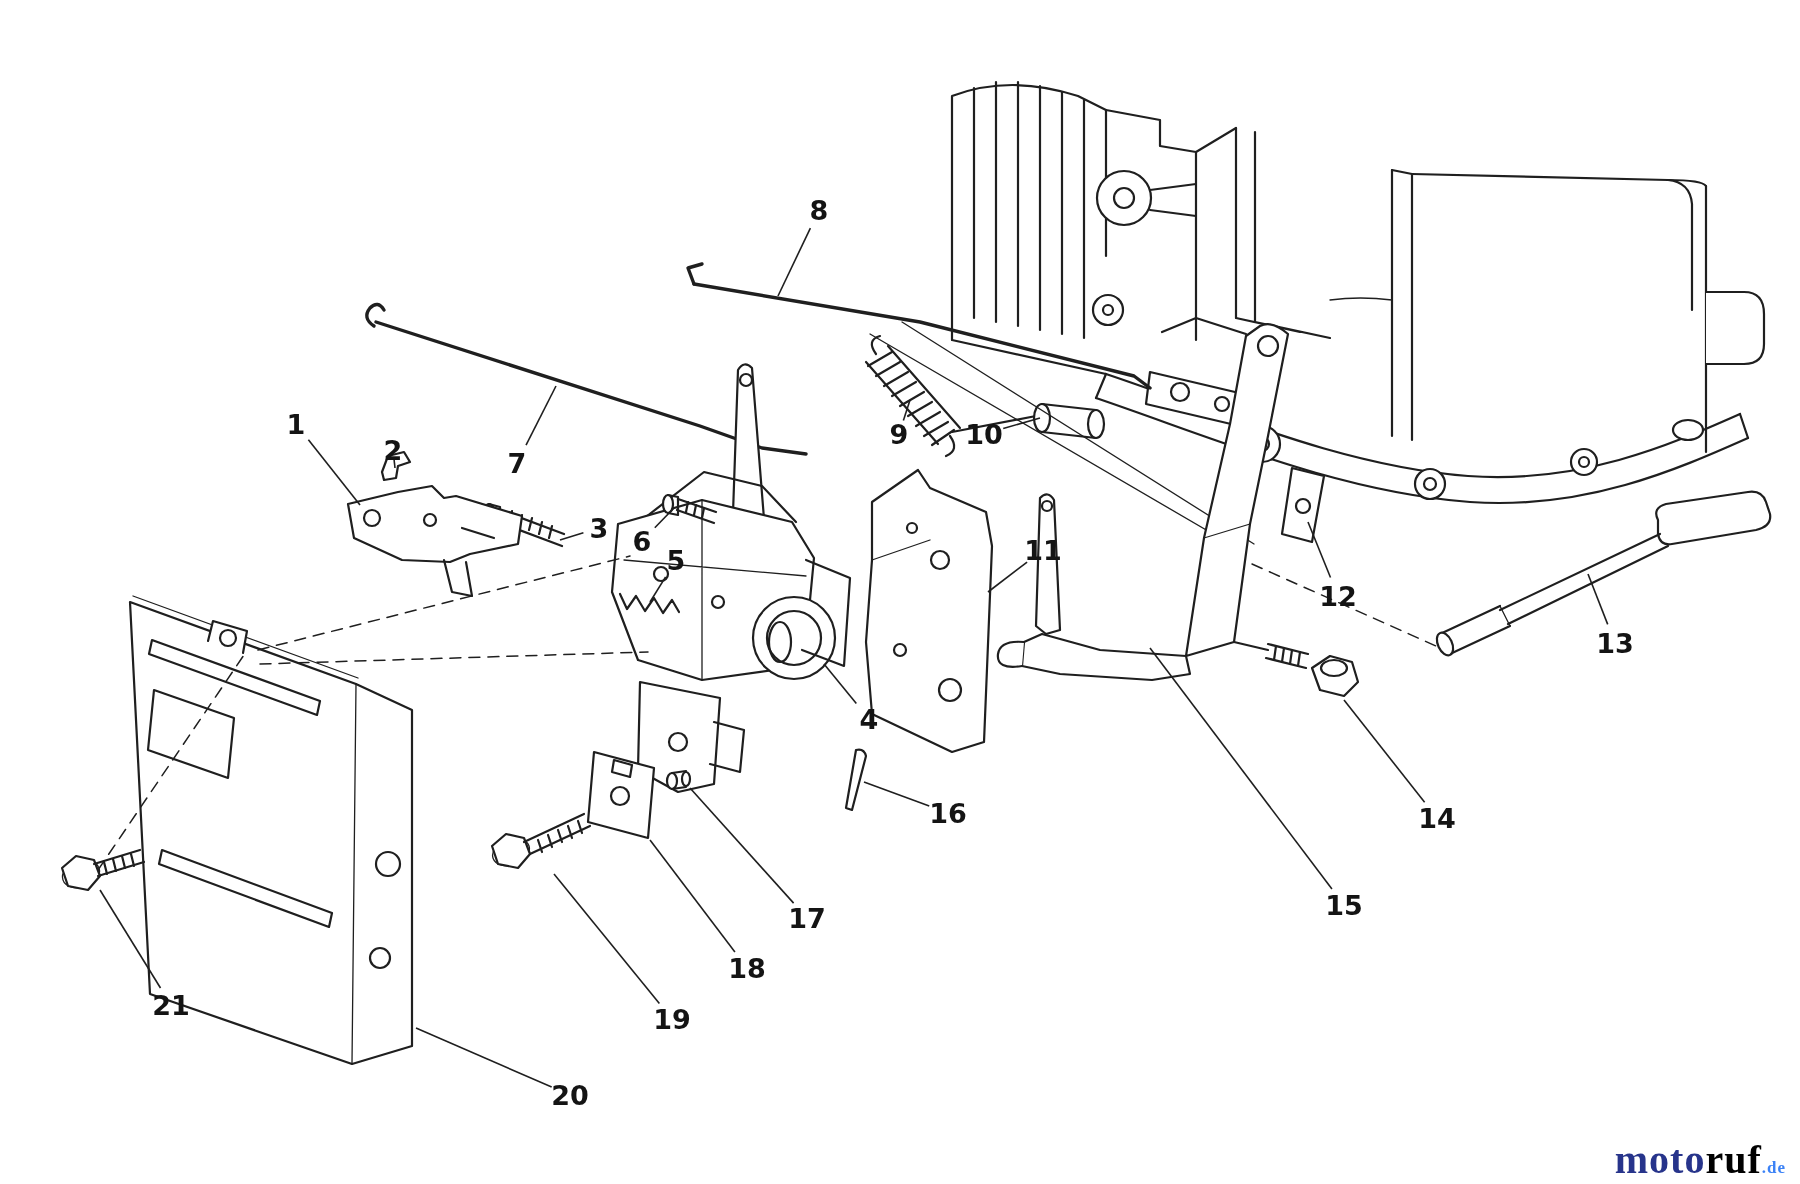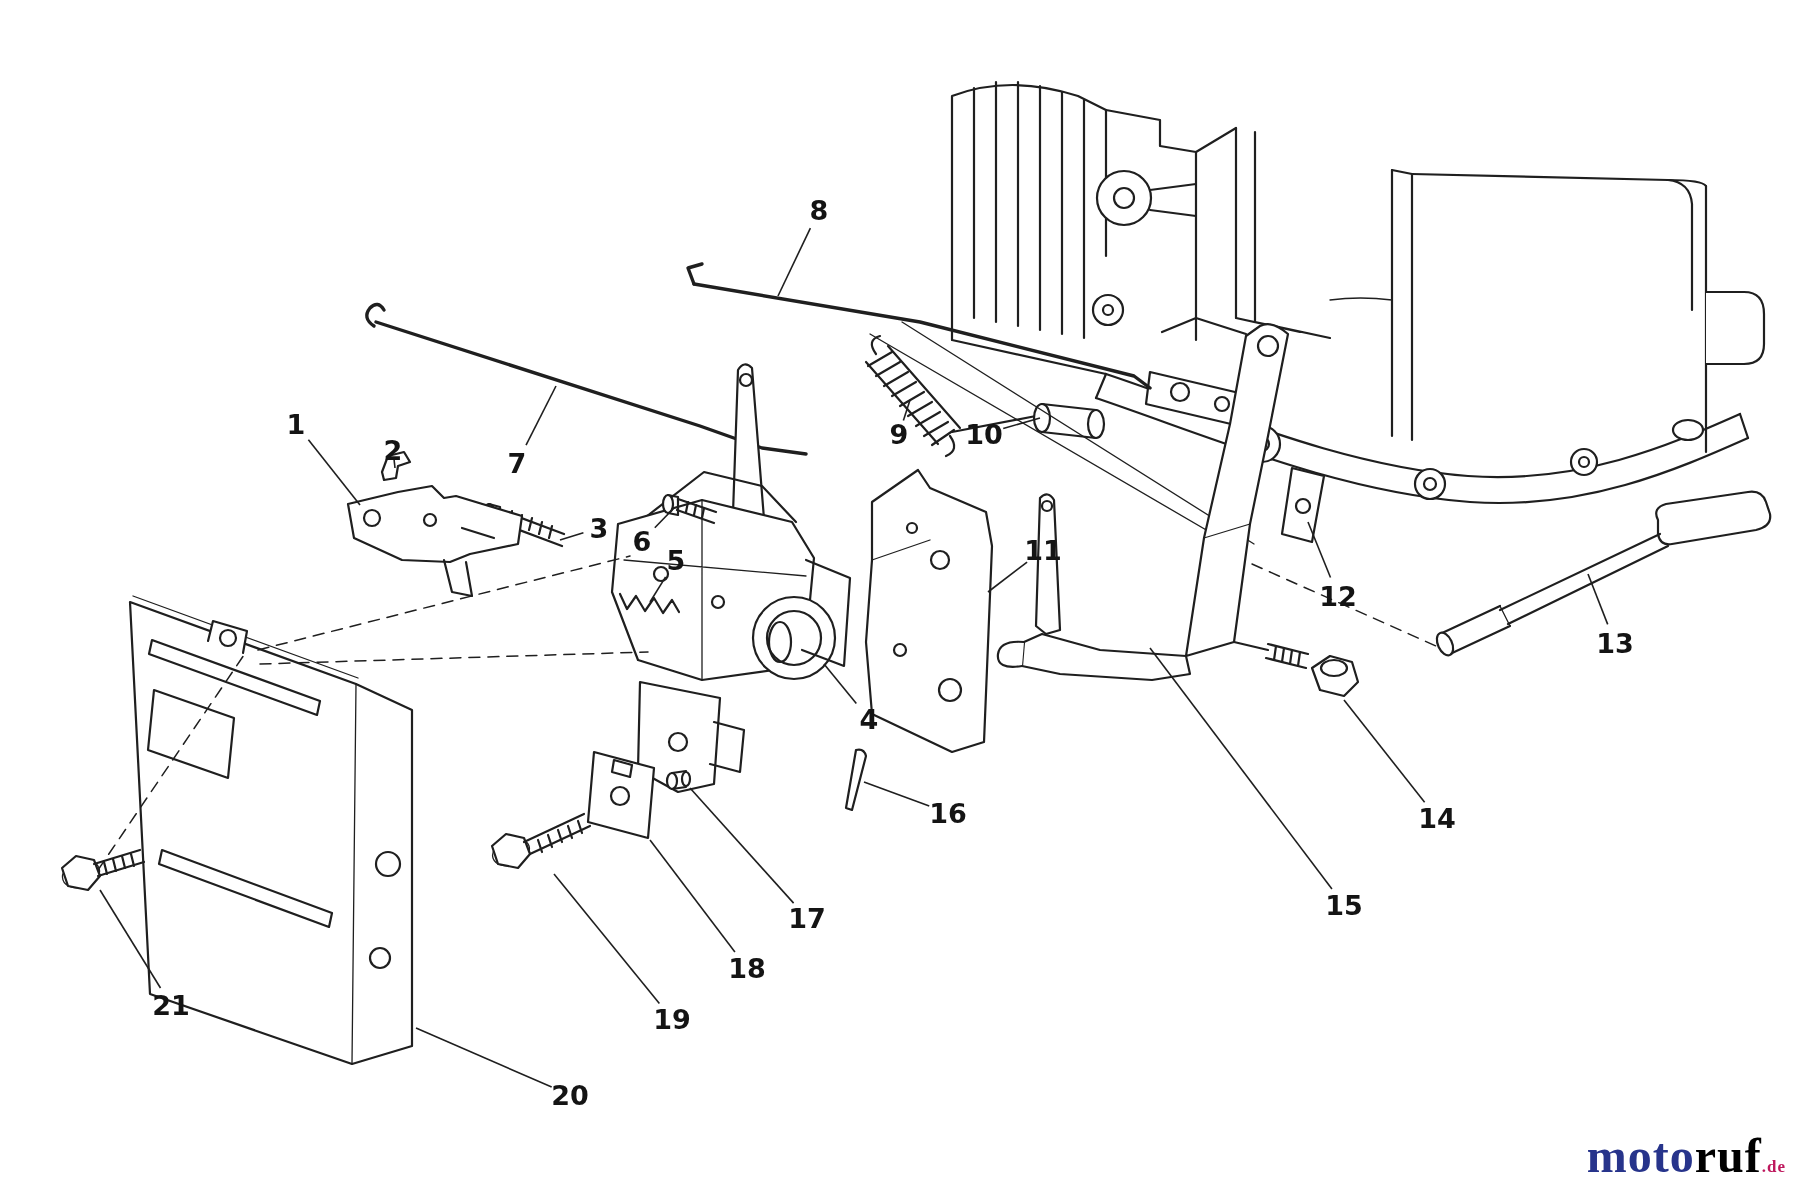--- a/index.html
+++ b/index.html
@@ -14,21 +14,21 @@
   .ink-thick{stroke-width:3.4}
   .fill-white{fill:#ffffff}
   .dashed{stroke-dasharray:11 8;stroke-width:1.5}
   .leader{stroke:#1f1f1f;stroke-width:1.6;fill:none}
   .callout{font-family:"DejaVu Sans",sans-serif;font-weight:bold;font-size:27px;fill:#141414;text-anchor:middle;stroke:none}
   .logo{
     position:absolute;right:14px;bottom:4px;
     font-family:"Liberation Serif",serif;font-weight:bold;line-height:1;
     letter-spacing:1px;
   }
-  .logo .moto,.logo .ruf{font-size:48px}
+  .logo .moto,.logo .ruf{font-size:40px}
   .logo .tld{font-size:17px;vertical-align:baseline}
 </style>
 </head>
 <body>
 
 <div class="canvas">
 <svg width="1800" height="1184" viewBox="0 0 1800 1184" xmlns="http://www.w3.org/2000/svg">
 
   <g class="ink">
 
@@ -276,13 +276,13 @@
         <line x1="659.3760685930565" y1="1003.4875419151965" x2="554" y2="874" class="leader"></line>
         <text x="672" y="1029" class="callout">19</text>
         <line x1="551.6604926781838" y1="1087.0211234379112" x2="416" y2="1028" class="leader"></line>
         <text x="570" y="1105" class="callout">20</text>
         <line x1="160.49329308591538" y1="987.9820944349334" x2="100" y2="890" class="leader"></line>
         <text x="171" y="1015" class="callout">21</text>
       </g>
 </svg>
 </div>
 
-<div class="logo"><span class="moto" style="color: rgb(39, 52, 139);">moto</span><span class="ruf" style="color: #000000;">ruf</span><span class="tld" style="color: #be185d;">.de</span></div>
+<div class="logo"><span class="moto" style="color: rgb(39, 52, 139);">moto</span><span class="ruf" style="color: #000000;">ruf</span><span class="tld" style="color: #3b82f6;">.de</span></div>
 
 </body></html>

